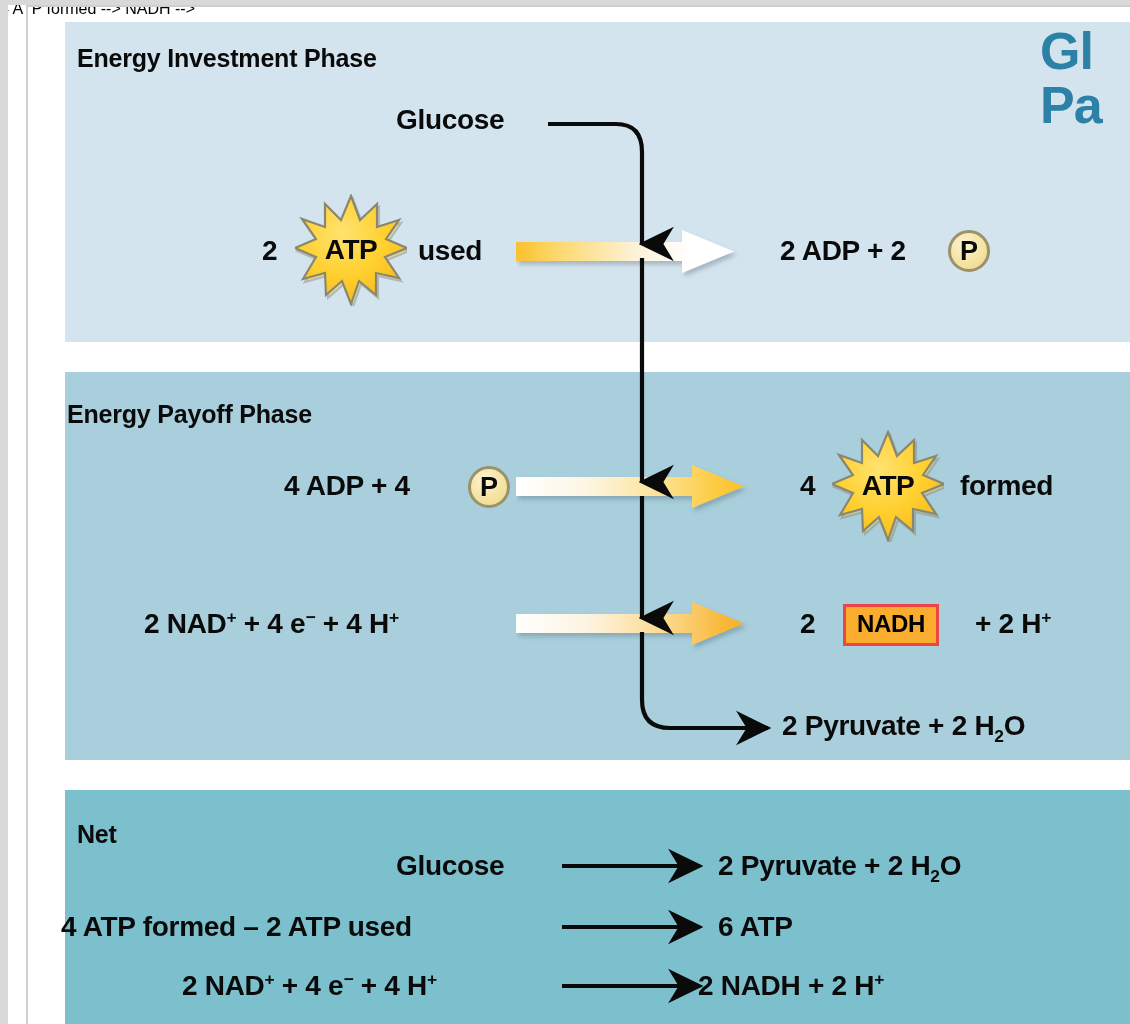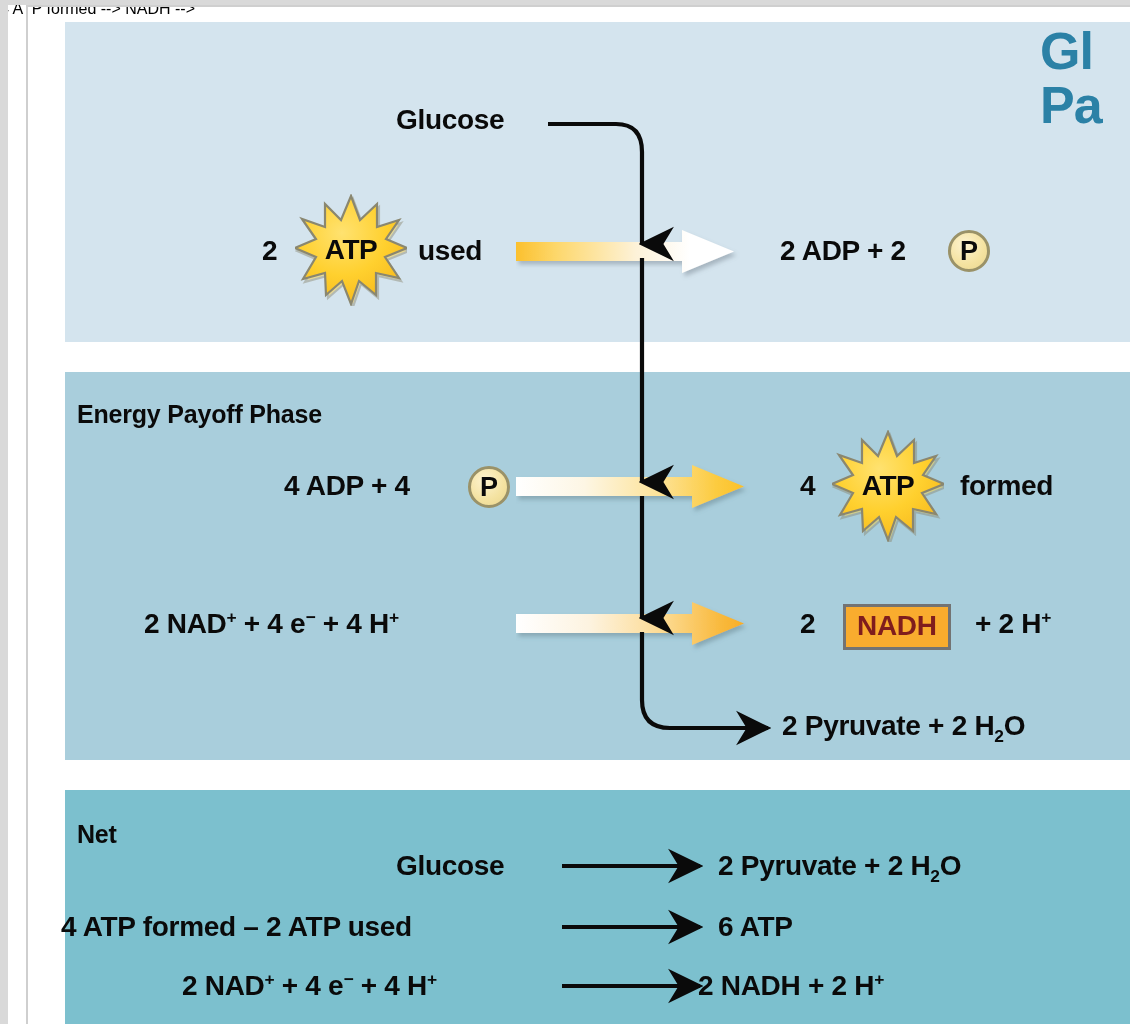--- a/index.html
+++ b/index.html
@@ -24,21 +24,21 @@
   .panel{position:absolute;box-sizing:border-box;}
   #panel-investment{left:65px;top:22px;width:1065px;height:320px;background:#d4e4ee;}
   #panel-payoff{left:65px;top:372px;width:1065px;height:388px;background:#a9cedc;}
   #panel-net{left:65px;top:790px;width:1065px;height:234px;background:#7cc0ce;}
 
   .phase-label{
     position:absolute;font-weight:bold;color:#0a0a0a;
     font-size:25px;letter-spacing:-0.2px;white-space:nowrap;
   }
   #label-investment{left:77px;top:44px;}
-  #label-payoff{left:77px;top:400px;}
+  #label-payoff{left:67px;top:400px;}
   #label-net{left:77px;top:820px;}
 
   .eq{
     position:absolute;font-weight:bold;color:#0a0a0a;
     font-size:28px;white-space:nowrap;letter-spacing:-0.3px;
   }
   .eq sup{font-size:0.62em;font-weight:bold;vertical-align:super;line-height:0;}
   .eq sub{font-size:0.62em;font-weight:bold;vertical-align:sub;line-height:0;}
 
   
@@ -65,22 +65,22 @@
     border:3px solid #9a9268;
     box-sizing:border-box;
     display:flex;align-items:center;justify-content:center;
     font-size:27px;font-weight:bold;color:#0a0a0a;
   }
 
   
   #nadh-box{
     position:absolute;left:843px;top:604px;
     padding:3px 11px 5px 11px;
-    background:#f9ac2e;border:3px solid #737373;
-    font-size:28px;font-weight:bold;color:#7f1d1d;letter-spacing:-0.3px;
+    background:#f9ac2e;border:3px solid #ef4444;
+    font-size:24px;font-weight:bold;color:#000000;letter-spacing:-0.3px;
     box-sizing:border-box;
   }
 
   
   .broad-arrow{position:absolute;}
   .broad-arrow svg{display:block;}
 
   
   #connectors{position:absolute;left:0;top:0;width:1130px;height:1024px;pointer-events:none;}
 </style>
@@ -90,20 +90,21 @@
 <div id="frame">
 
   <div id="edge-left"></div>
   <div id="edge-top"></div>
   <div id="edge-inner-left"></div>
   <div id="edge-inner-top"></div>
 
   
   <div class="panel" id="panel-investment"></div>
 
+  <div class="phase-label" id="label-investment">Energy Investment Phase</div>
 
   <div class="eq" style="left:396px;top:104px;">Glucose</div>
 
   <div class="eq" style="left:262px;top:235px;">2</div>
 
   <div class="atp-burst" style="left:295px;top:194px;">
     <svg class="star-svg" viewBox="0 0 112 112">
       <defs>
         <radialGradient id="gBurstA" cx="42%" cy="34%" r="72%">
           <stop offset="0%" stop-color="#ffe270"></stop>

